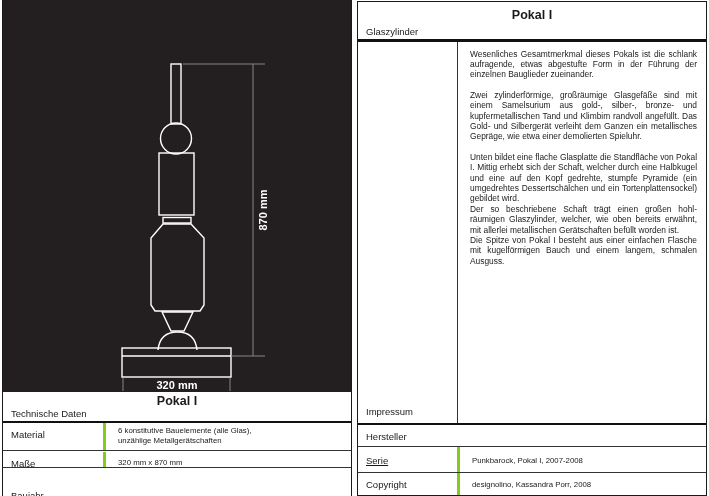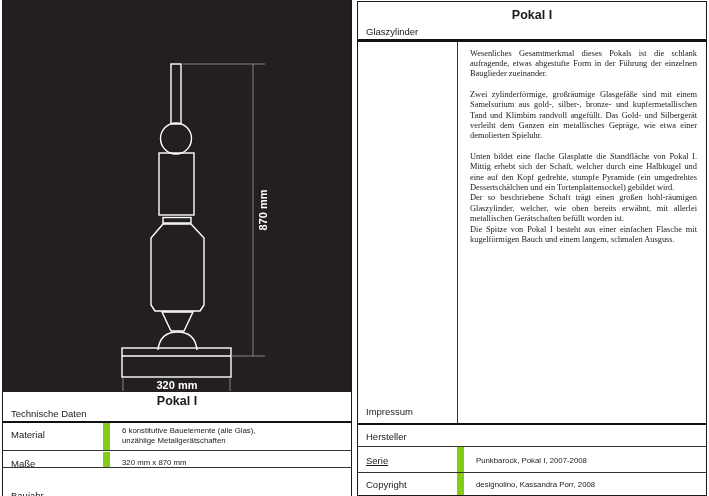--- a/index.html
+++ b/index.html
@@ -10,35 +10,35 @@
   .left-panel{position:absolute;left:2px;top:0;width:350px;height:496px;
               border-left:1px solid #1a1a1a;border-right:1px solid #1a1a1a;box-sizing:border-box;}
   .black-area{position:absolute;left:0;top:0;width:348px;height:392px;background:#231f20;}
   .black-area svg{display:block;}
   .left-title-row{position:absolute;left:0;top:392px;width:348px;height:18px;
                   text-align:center;font-weight:bold;font-size:12.5px;line-height:18px;}
   .left-section-label{position:absolute;left:8px;top:408px;font-size:9.5px;}
   .thick-line{position:absolute;left:0;width:348px;height:2px;background:#111;}
   .spec-row{position:absolute;left:0;width:348px;box-sizing:border-box;border-bottom:1px solid #333;}
   .cell-label{position:absolute;left:8px;top:6px;font-size:9.5px;}
-  .cell-value{position:absolute;left:100px;right:0;top:0;bottom:0;border-left:7px solid #84cc16;
+  .cell-value{position:absolute;left:100px;right:0;top:0;bottom:0;border-left:3px solid #84cc16;
               padding:6px 6px 0 12px;font-size:7.8px;line-height:9.5px;}
   .cell-value.twoline{padding-top:3px;}
 
   
   .right-panel{position:absolute;left:357px;top:1px;width:350px;height:495px;
                border:1px solid #1a1a1a;box-sizing:border-box;}
   .rp-title{position:absolute;left:0;top:6px;width:348px;text-align:center;
             font-weight:bold;font-size:12.5px;}
   .rp-beschreibung{position:absolute;left:8px;top:24px;font-size:9.5px;}
   .rp-headline{position:absolute;left:0;top:37px;width:348px;height:2.5px;background:#111;}
   .rp-divider{position:absolute;left:99px;top:39.5px;width:1px;height:381px;background:#333;}
   .rp-desc{position:absolute;left:100px;top:39.5px;width:248px;height:381px;box-sizing:border-box;
            padding:7px 9px 0 12px;}
-  .rp-desc p{margin:0;font-size:8.4px;line-height:10.4px;text-align:justify;font-family:Liberation Serif, serif;}
+  .rp-desc p{margin:0;font-size:8.4px;line-height:10.4px;text-align:justify;}
   .rp-desc p.sp{margin-top:10px;}
   .rp-impressum{position:absolute;left:8px;top:404px;font-size:9.5px;}
   .rp-impline{position:absolute;left:0;top:420.5px;width:348px;height:2px;background:#111;}
   .imp-row{position:absolute;left:0;width:348px;box-sizing:border-box;border-bottom:1px solid #333;}
   .imp-row .cell-value{left:99px;}
   .imp-row .cell-value.twoline{padding-top:2.5px;}
 </style>
 </head>
 <body>
 

